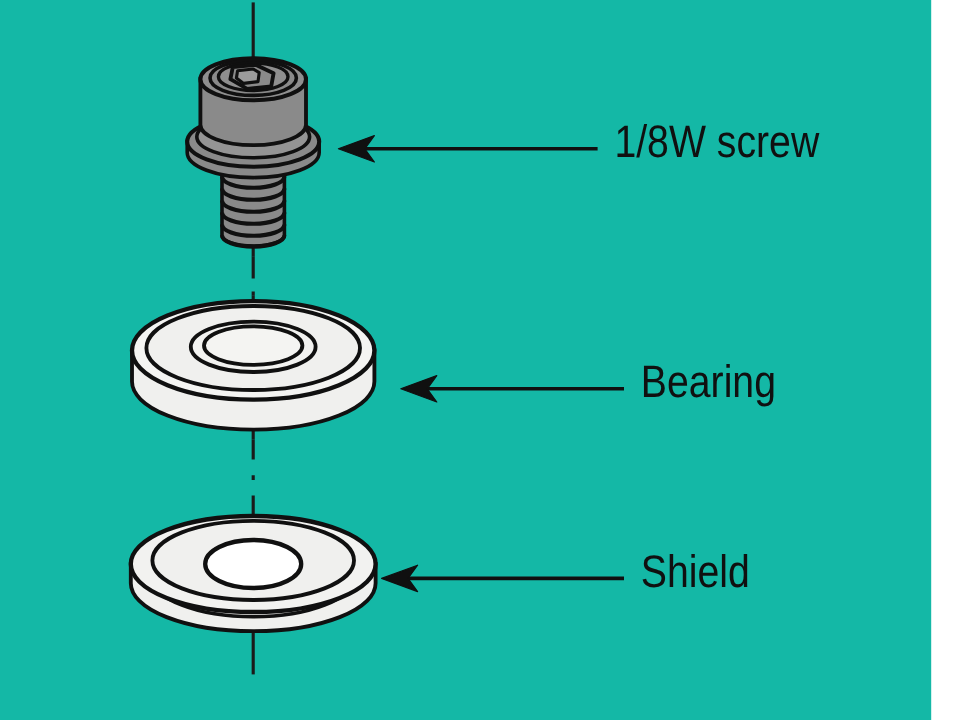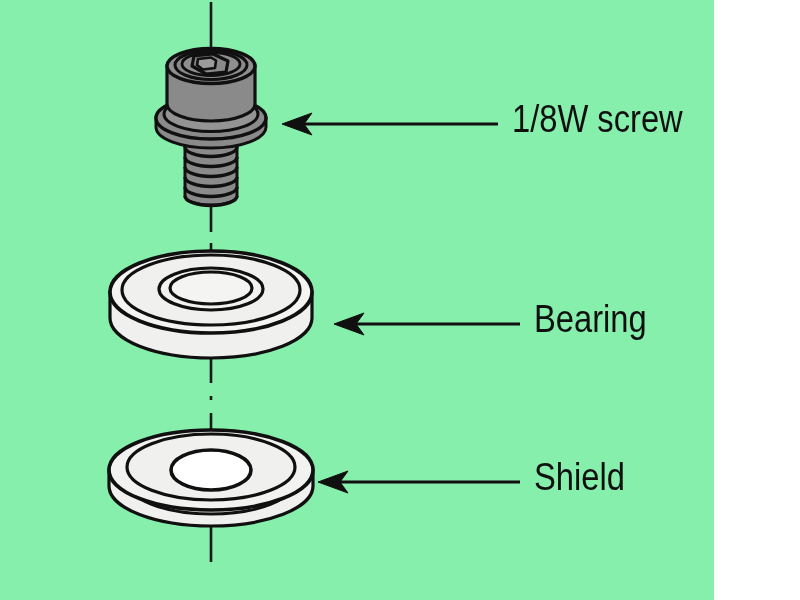--- a/index.html
+++ b/index.html
@@ -9,23 +9,23 @@
     background: #ffffff;
   }
   body {
     width: 800px;
     height: 600px;
     overflow: hidden;
     font-family: "Liberation Sans", sans-serif;
   }
   #diagram-root {
     position: relative;
-    width: 714px;
+    width: 776px;
     height: 600px;
-    background: #86efac;
+    background: #14b8a6;
   }
   #assembly-svg {
     position: absolute;
     top: 0;
     left: 0;
     width: 800px;
     height: 600px;
     display: block;
   }
   .callout-label {

